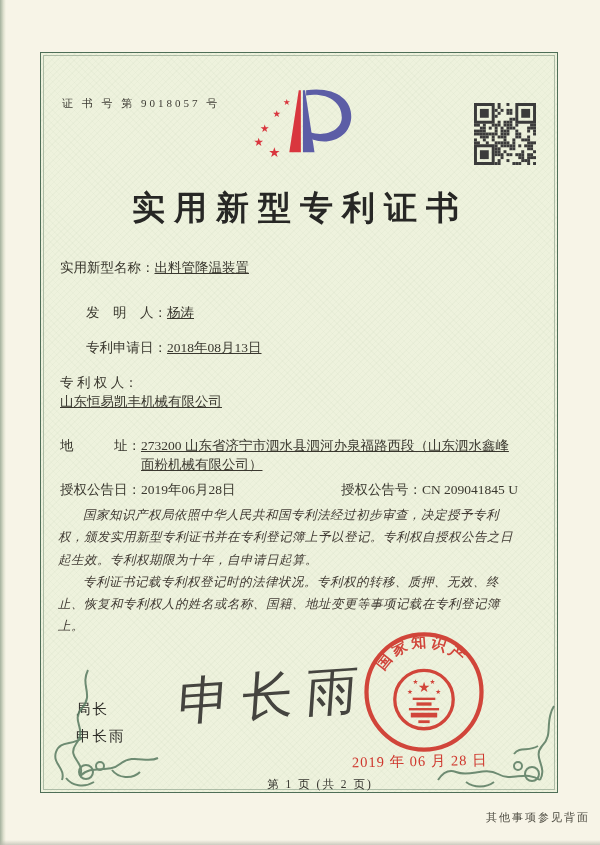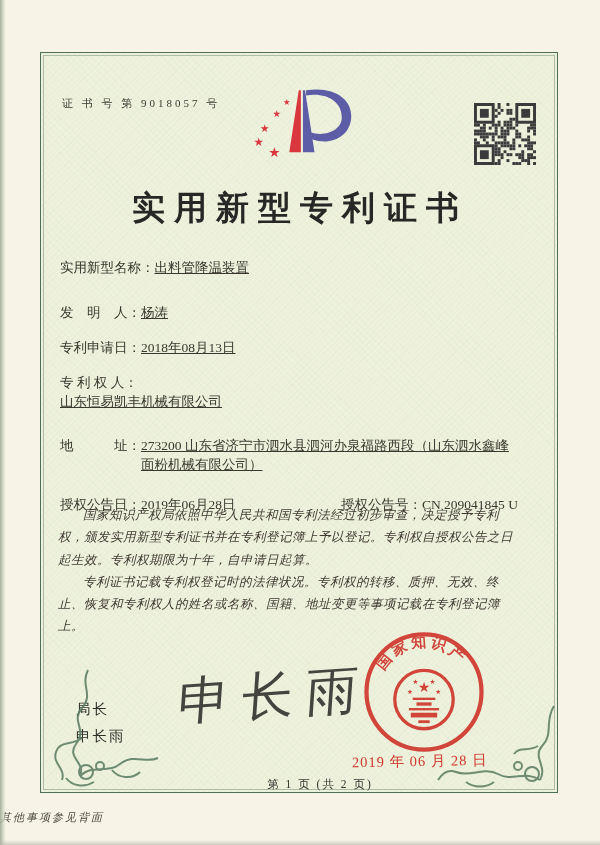--- a/index.html
+++ b/index.html
@@ -30,42 +30,42 @@
   .qr { position:absolute; left:474px; top:103px; width:62px; height:62px; }
   .qr svg { width:100%; height:100%; }
 
   .title { position:absolute; left:0; right:0; top:186px; text-align:center;
     font-size:33px; font-weight:700; letter-spacing:9px; color:#272725; }
 
   .fields { position:absolute; left:60px; top:258px; width:462px; font-size:13.5px; color:#3a382f; }
   .row { display:flex; line-height:19px; }
   .row .label { white-space:pre; flex:0 0 auto; }
   .row .value { flex:1 1 auto;text-decoration:underline; }
-  .m1{margin-bottom:26px;} .m2{margin-bottom:16px;} .m3{margin-bottom:25px;flex-direction:column;} .m4{margin-bottom:21px;}
+  .m1{margin-bottom:26px;} .m2{margin-bottom:16px;margin-left:26px;} .m3{margin-bottom:25px;flex-direction:column;} .m4{margin-bottom:6px;}
   .grant-row { display:flex; justify-content:space-between; line-height:19px; padding-right:4px; }
 
   .paragraphs { position:absolute; left:58px; top:504px; width:462px;
     font-size:12.5px; line-height:1.78; color:#403a33; font-style:italic; }
   .paragraphs p { text-indent:2em; letter-spacing:.5px; }
 
   .director { position:absolute; left:76px; top:700px; font-size:14.5px; letter-spacing:2px; color:#2f2e29; }
   .director div { margin-bottom:8px; }
 
   .signature { position:absolute; left:178px; top:662px; width:170px;
     font-size:52px; color:#2e2d2a; letter-spacing:12px; white-space:nowrap;
     transform:rotate(-4deg) skewX(-8deg); opacity:.88; }
 
   .seal { position:absolute; left:358px; top:626px; width:132px; height:132px; opacity:.92; }
   .seal-date { position:absolute; left:352px; top:752px; font-size:14.5px; letter-spacing:1px;
     color:#cf372d; white-space:nowrap; transform:rotate(-1deg); }
 
   .footer-page { position:absolute; left:0; right:0; top:777px; text-align:center;
     font-size:11.5px; letter-spacing:2px; color:#35342e;padding-left:40px; }
-  .back-note { position:absolute; left:0; right:0; top:810px; text-align:left;
-    font-size:11px; letter-spacing:2px; color:#4c4a40; font-style:italic; }
+  .back-note { position:absolute; left:0; right:10px; top:810px; text-align:right;
+    font-size:11px; letter-spacing:2px; color:#4c4a40; }
 
   .flourish { position:absolute; pointer-events:none; }
   .flourish-left { left:42px; top:668px; width:120px; height:126px; }
   .flourish-right { left:436px; top:702px; width:122px; height:92px; }
 </style>
 </head>
 <body>
 
 <div class="paper">
 

